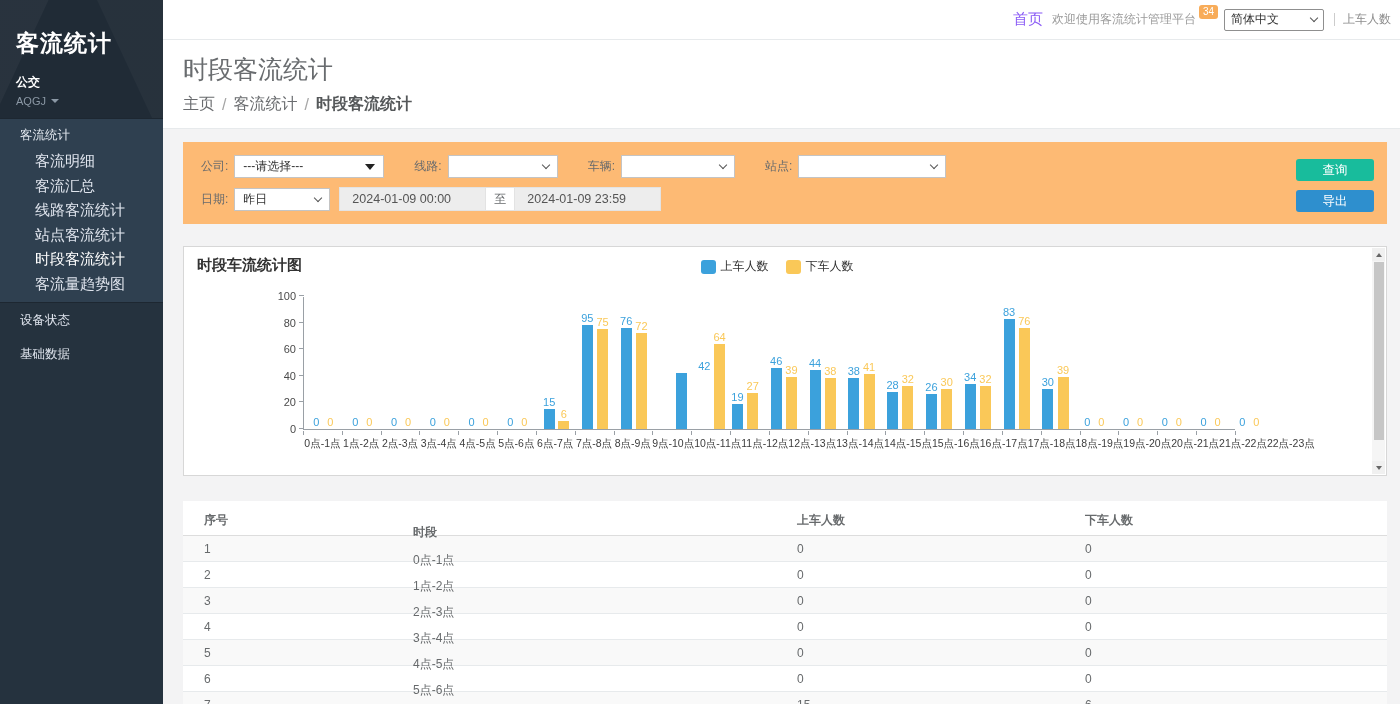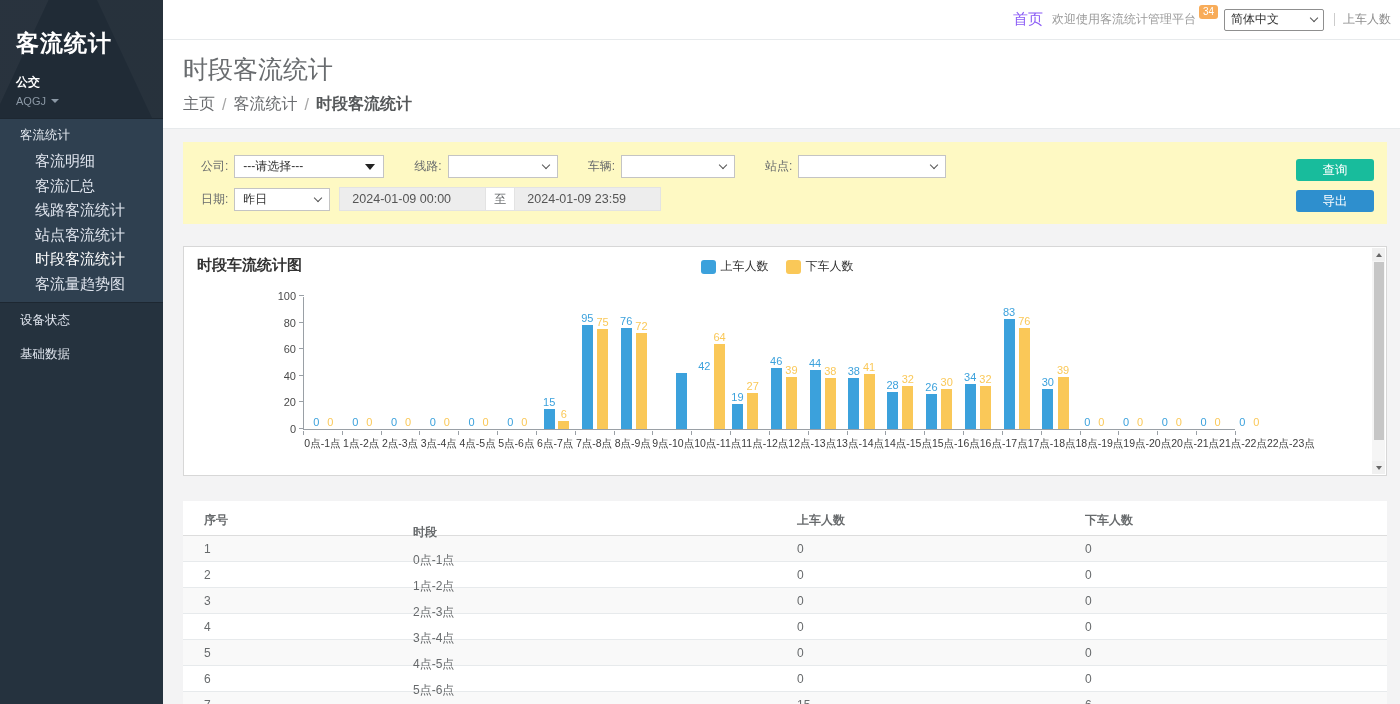--- a/index.html
+++ b/index.html
@@ -42,21 +42,21 @@
   .page-heading { background:#fff; border-bottom:1px solid #e7eaec; padding:13px 0 13px 20px; flex:0 0 82px; }
   .page-title { font-size:25px; font-weight:normal; color:#696c6f; }
   .breadcrumb { margin-top:8px; font-size:16px; color:#6a6c6f; display:flex; align-items:center; }
   .crumb { cursor:pointer; }
   .crumb.current { font-weight:bold; color:#55585a; cursor:default; }
   .crumb-sep { color:#a5a5a5; margin:0 7px; }
 
   .content { padding:13px 13px 0 20px; flex:1; }
 
   
-  .filter-box { background:#fef9c3; height:82px; position:relative; padding:13px 0 0 18px; }
+  .filter-box { background:#fdba74; height:82px; position:relative; padding:13px 0 0 18px; }
   .filter-row { display:flex; align-items:center; margin-bottom:9px; }
   .f-label { font-size:12px; color:#676a6c; margin-right:6px; white-space:nowrap; }
   .f-group { display:flex; align-items:center; margin-right:30px; }
   .sel { height:23px; border:1px solid #c4c4c4; background:#fff; display:flex; align-items:center;
     justify-content:space-between; padding:0 8px; font-size:12px; color:#333; cursor:pointer; }
   .sel-company { width:150px; }
   .sel-line { width:110px; }
   .sel-vehicle { width:114px; }
   .sel-station { width:148px; }
   .sel-date { width:96px; }

